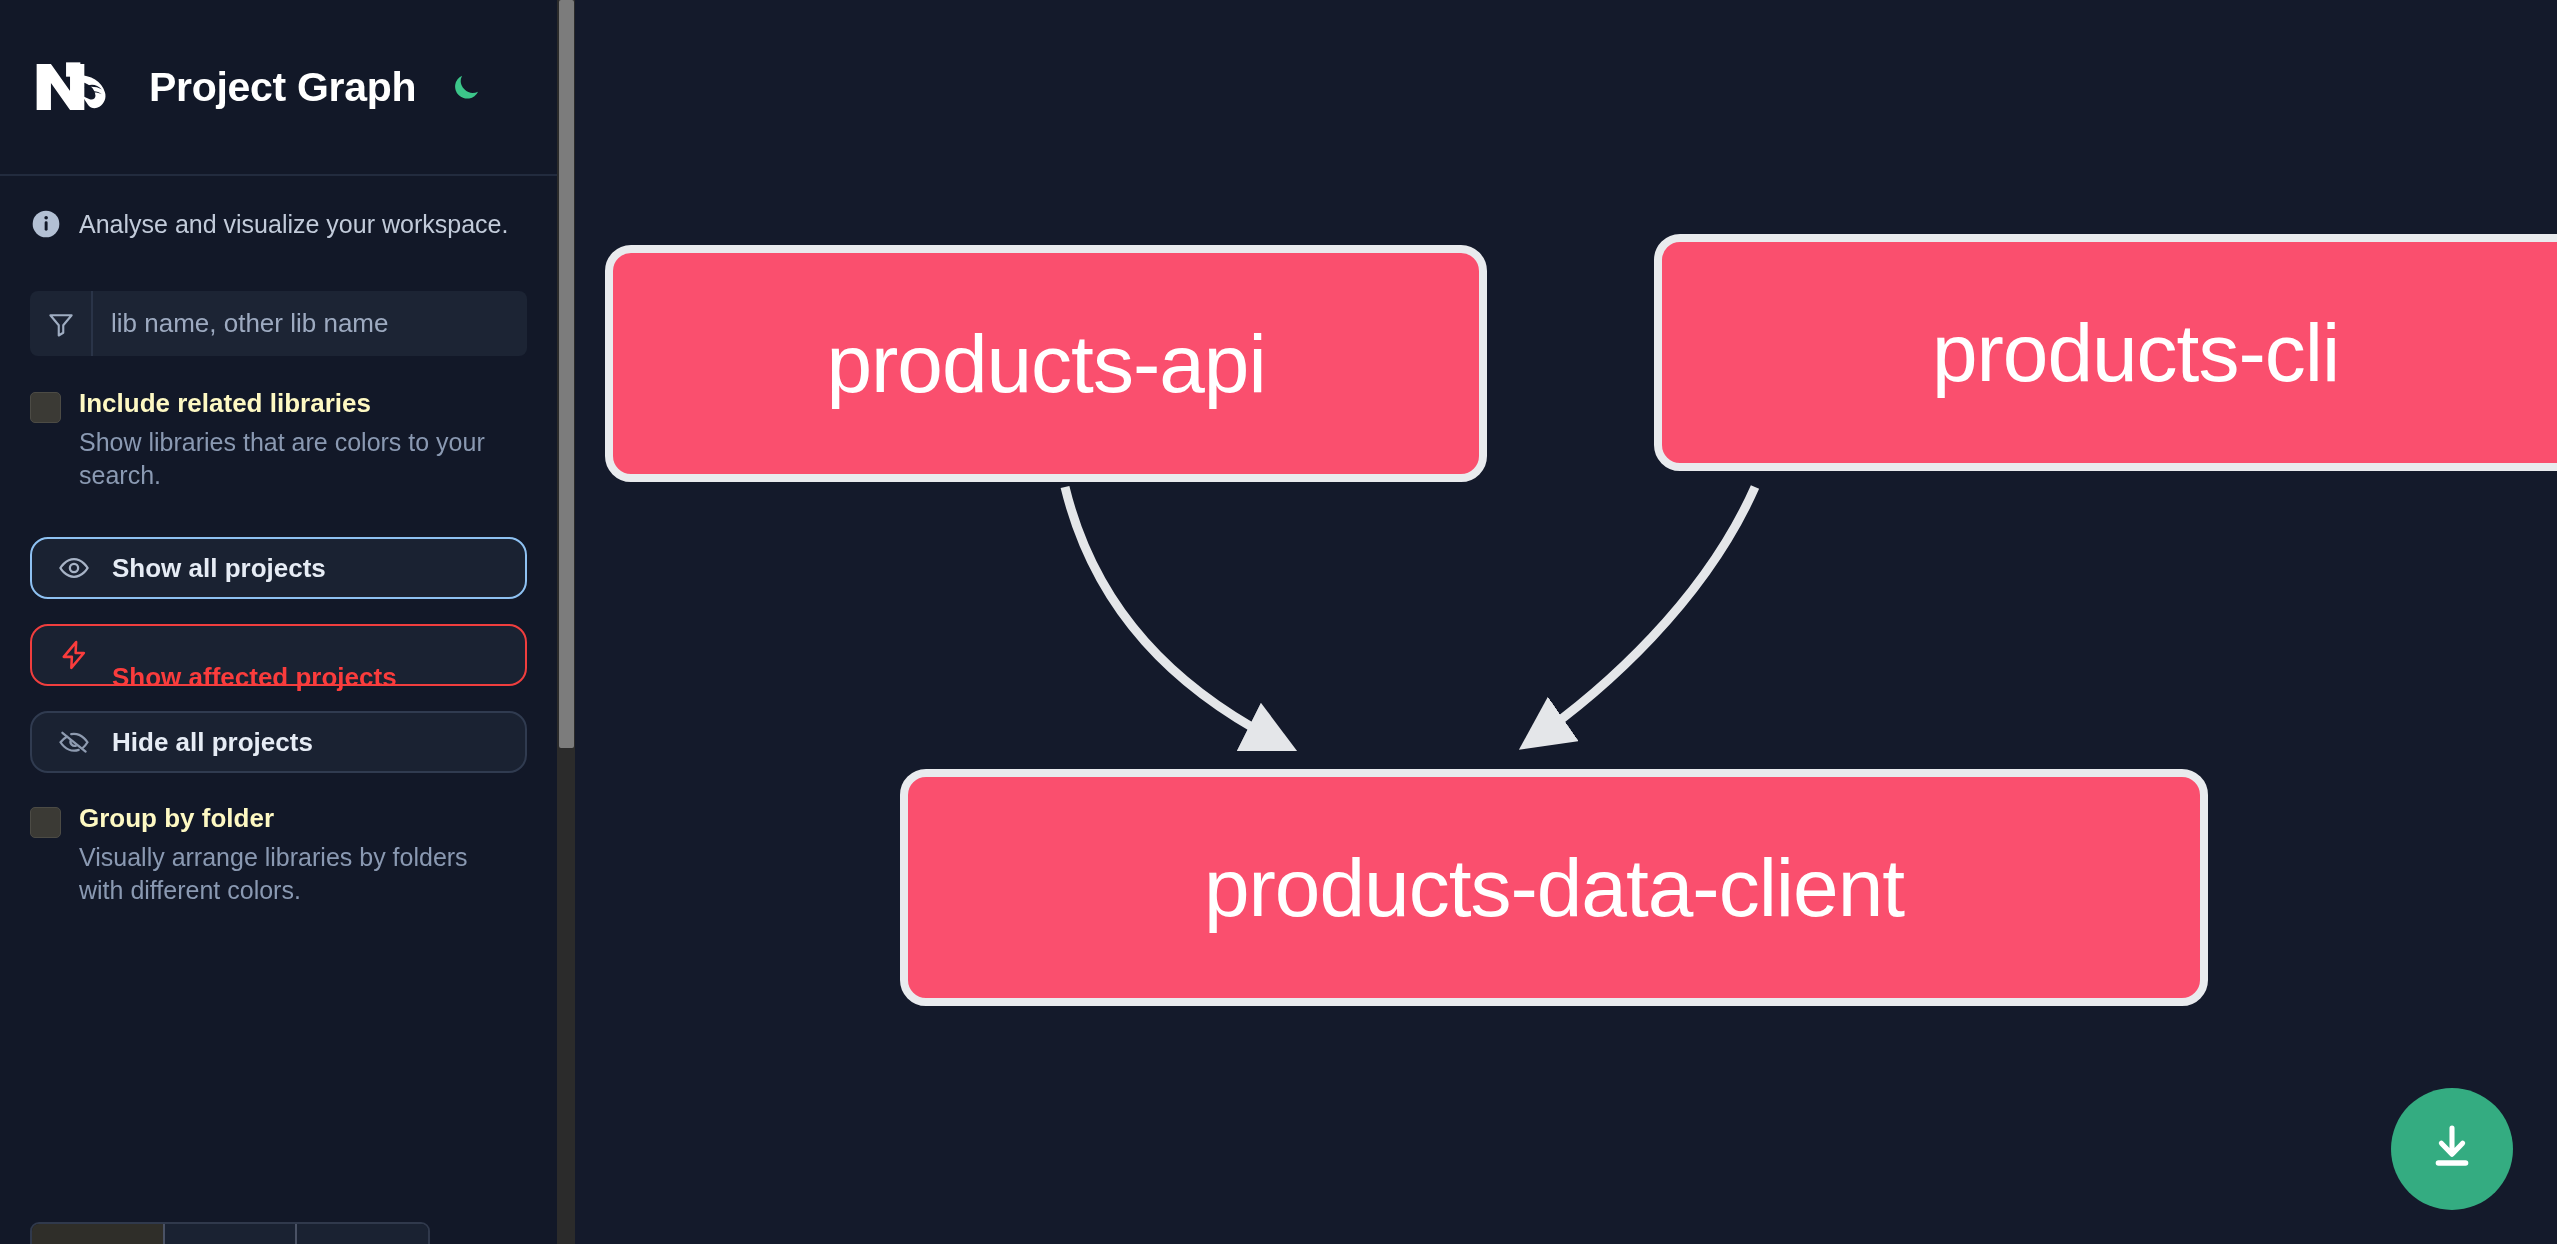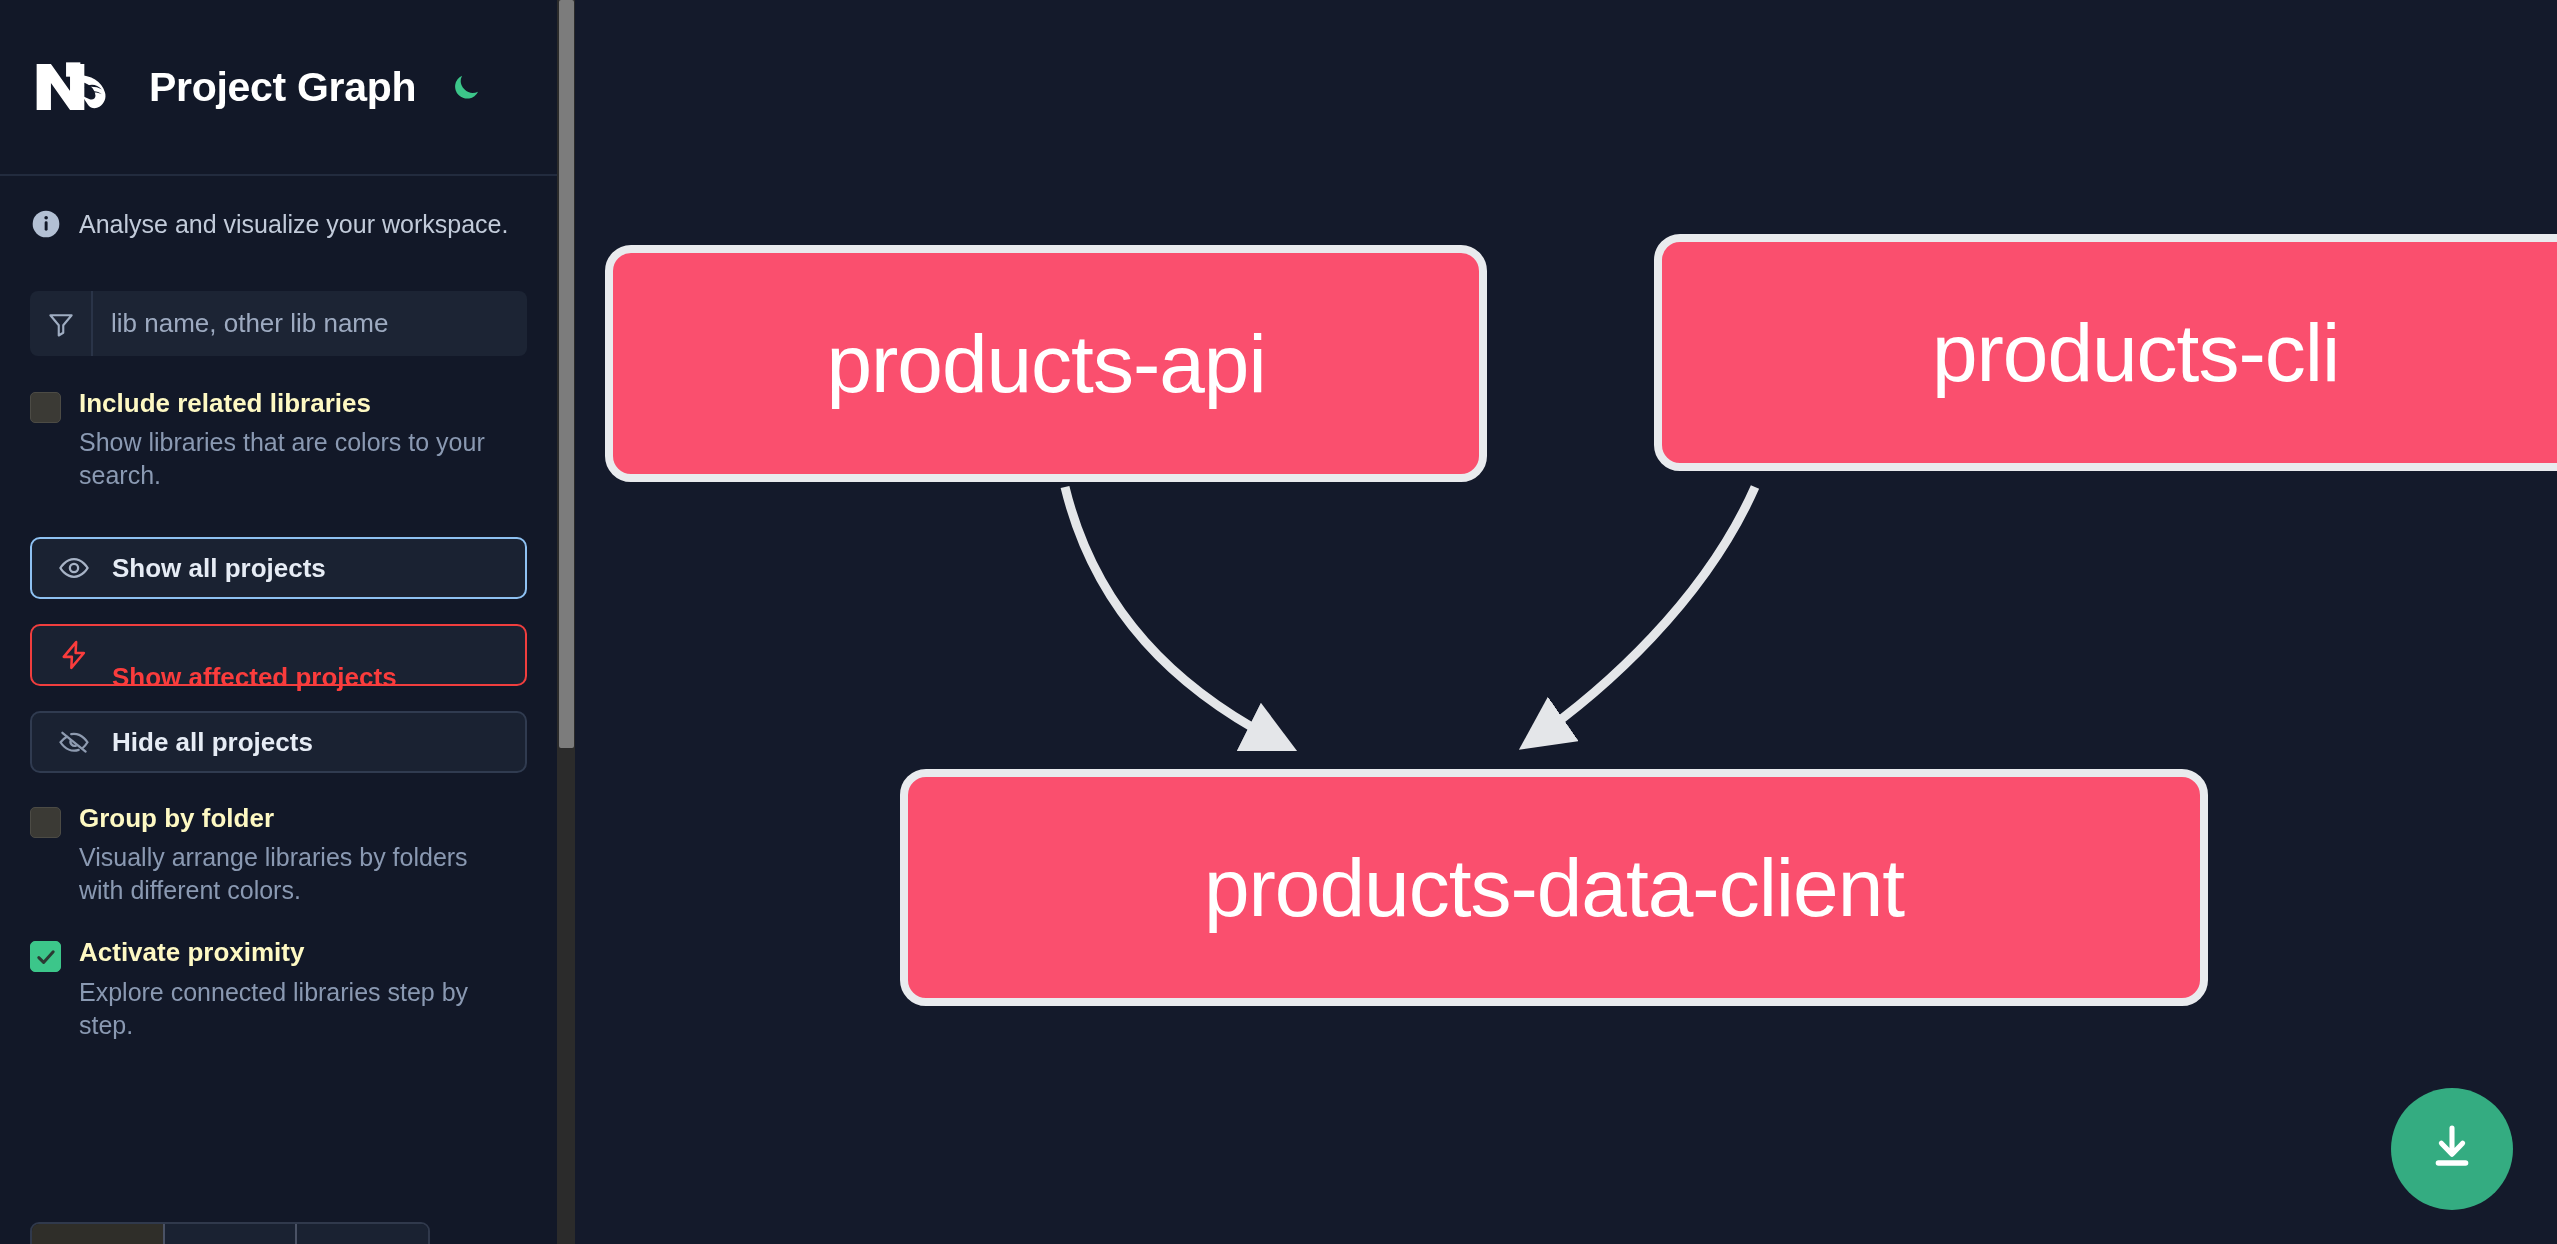--- a/index.html
+++ b/index.html
@@ -128,21 +128,21 @@
     margin-top: 7px;
     max-width: 430px;
   }
 
   
   .btn-stack { padding: 0 30px; margin-top: 45px; }
   .action-btn {
     height: 62px;
     width: 100%;
     display: flex; align-items: center;
-    border-radius: 10px;
+    border-radius: 18px;
     background: #1A2232;
     padding-left: 26px;
     margin-bottom: 25px;
     cursor: pointer;
     border: 2px solid transparent;
   }
   .action-btn .lbl {
     font-size: 26px;
     font-weight: 700;
     margin-left: 22px;
@@ -303,31 +303,20 @@
       </div>
 
       <div class="check-row tight">
         <span class="cbox off"></span>
         <div class="check-body">
           <div class="check-label">Group by folder</div>
           <div class="check-desc">Visually arrange libraries by folders with different colors.</div>
         </div>
       </div>
 
-      <div class="check-row tight">
-        <span class="cbox on">
-          <svg viewBox="0 0 24 24" width="24" height="24" aria-hidden="true">
-            <path d="M4.8 12.6 9.6 17.4 19.2 6.8" fill="none" stroke="#2B3A33" stroke-width="3" stroke-linecap="round" stroke-linejoin="round"></path>
-          </svg>
-        </span>
-        <div class="check-body">
-          <div class="check-label">Activate proximity</div>
-          <div class="check-desc">Explore connected libraries step by step.</div>
-        </div>
-      </div>
 
       <div class="seg-group">
         <div class="seg"></div>
         <div class="seg mid"></div>
         <div class="seg"></div>
       </div>
 
     </div>
 
     <div id="sidebar-scroll-track"></div>

